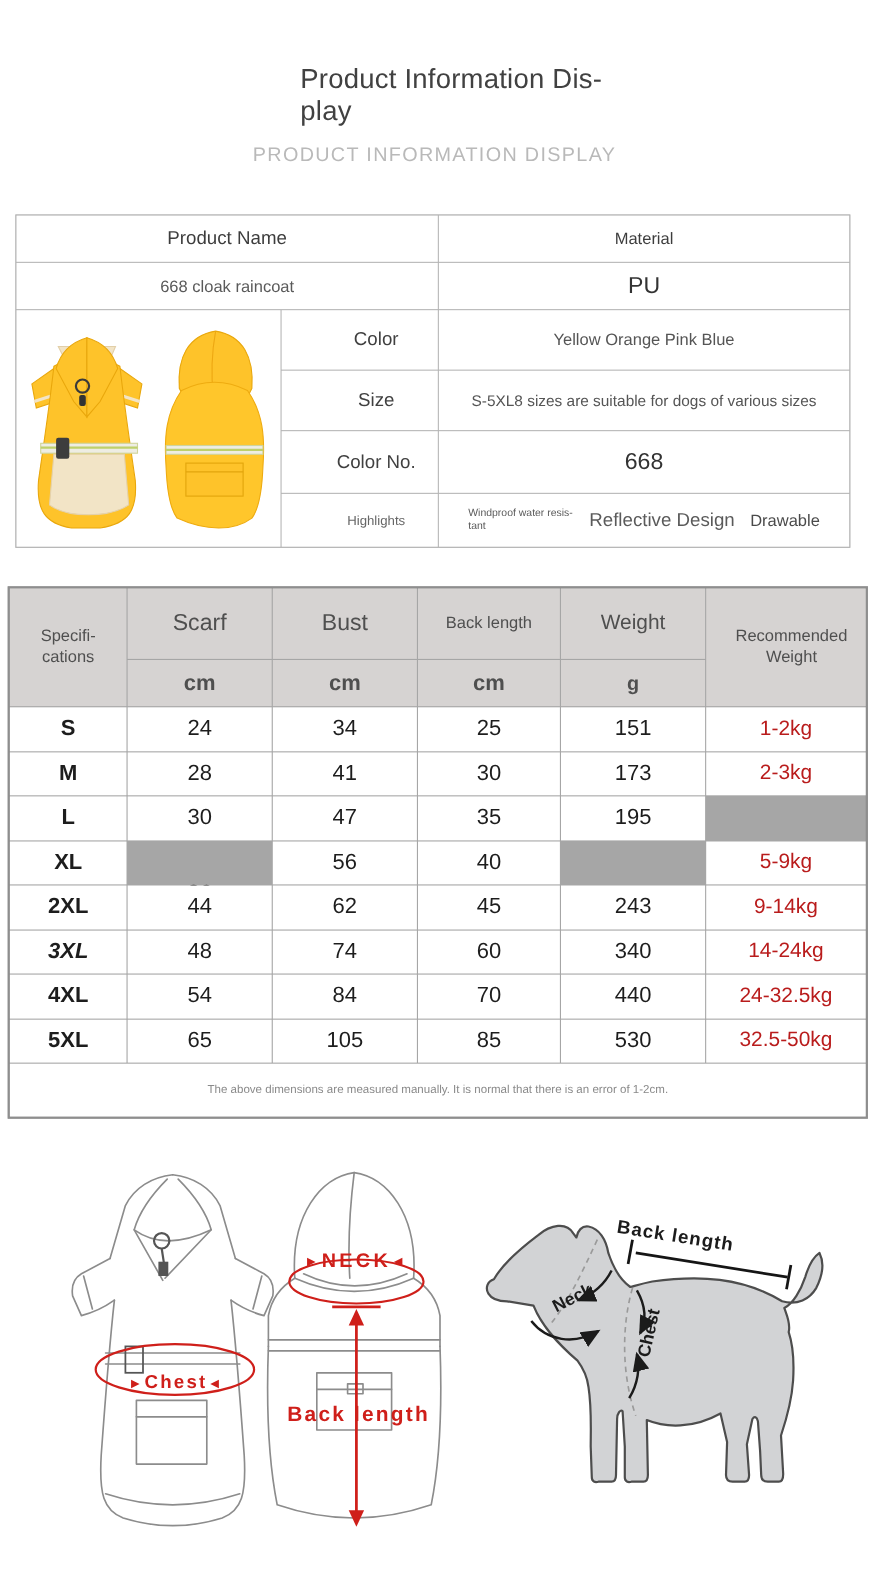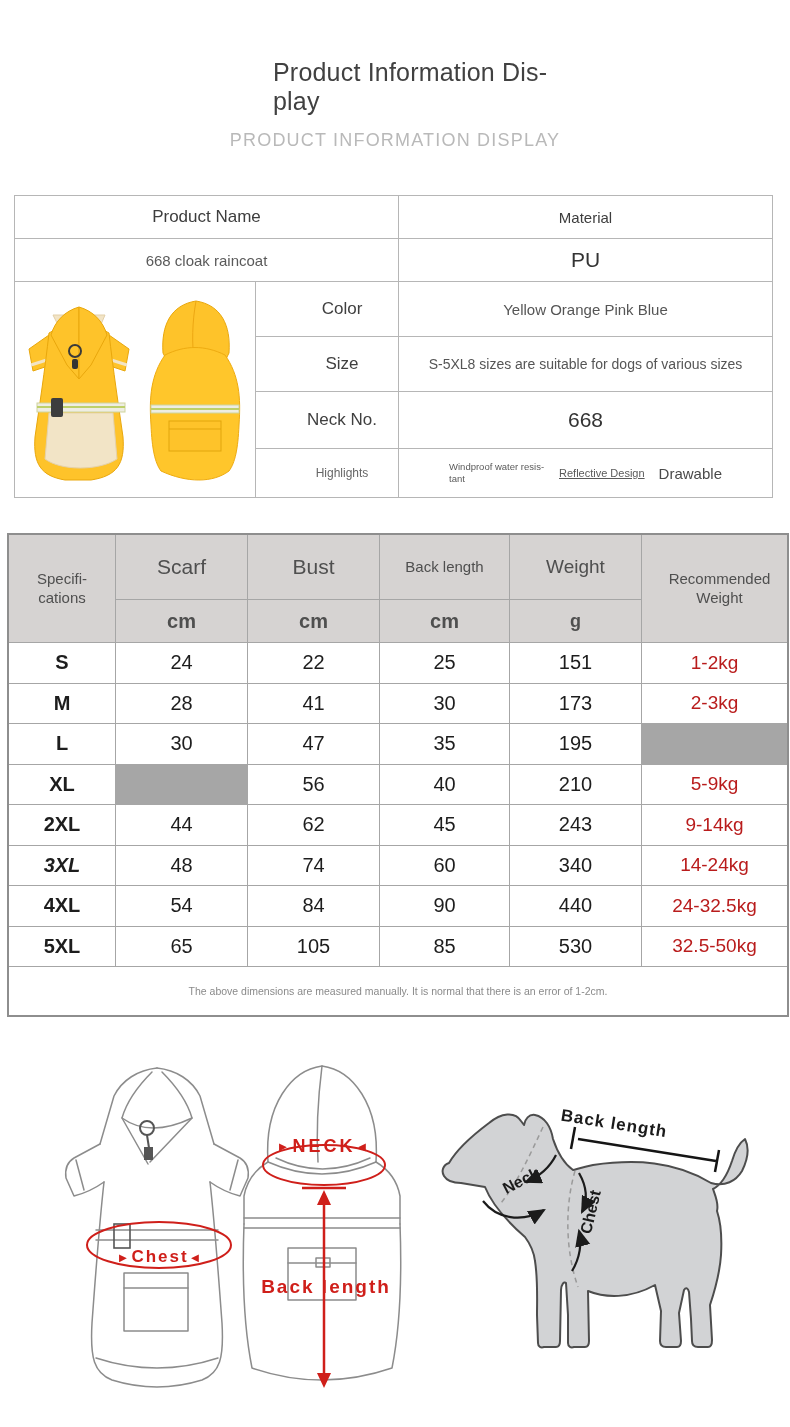--- a/index.html
+++ b/index.html
@@ -23,21 +23,21 @@
   .it-pnameval{grid-column:1/3;grid-row:2;font-size:15px;color:#5a5a5a;}
   .it-pu{grid-column:3;grid-row:2;font-size:21px;color:#333;}
   .it-photo{grid-column:1;grid-row:3/7;padding:0;}
   .it-label{grid-column:2;justify-content:flex-start;padding-left:30px;font-size:17px;color:#404040;}
   .it-label.small{font-size:12px;color:#666;}
   .it-value{grid-column:3;font-size:15px;color:#555;}
   .it-value.size{font-size:14px;}
   .it-value.big{font-size:21px;color:#333;}
   .hl-wrap{display:flex;align-items:center;gap:14px;justify-content:flex-end;}
   .hl-0{font-size:9.5px;width:96px;line-height:1.25;color:#5a5a5a;text-align:left;}
-  .hl-1{font-size:11px;color:#5a5a5a;text-decoration:underline;}
+  .hl-1{font-size:17px;color:#5a5a5a;}
   .hl-2{font-size:15px;color:#4a4a4a;}
 
   
   .size-table{position:absolute;left:7px;top:533px;width:778px;
               display:grid;grid-template-columns:106px 131px 131px 129px 131px 145px;
               grid-template-rows:64px 42px repeat(8,39.5px) 48px;
               gap:1px;background:#a6a6a6;border:2px solid #8e8e8e;}
   .size-table .cell{background:#fff;display:flex;align-items:center;justify-content:center;text-align:center;}
   .size-table .hdr{background:#d6d3d2;color:#4f4f4f;}
   .st-corner{grid-area:1/1/3/2;font-size:15px;line-height:1.25;width:auto;padding:0 12px;}
@@ -113,21 +113,21 @@
           <rect x="28" y="124" width="52" height="30" fill="#fec32a" stroke="#e2a50c"></rect>
           <path d="M28,132 L80,132" stroke="#e2a50c" fill="none"></path>
         </g>
       </svg>
     </div>
 
     <div class="cell it-label" style="grid-row:3">Color</div>
     <div class="cell it-value" style="grid-row:3">Yellow Orange Pink Blue</div>
     <div class="cell it-label" style="grid-row:4">Size</div>
     <div class="cell it-value size" style="grid-row:4">S-5XL8 sizes are suitable for dogs of various sizes</div>
-    <div class="cell it-label" style="grid-row:5">Neck No.</div>
+    <div class="cell it-label" style="grid-row:5">Color No.</div>
     <div class="cell it-value big" style="grid-row:5">668</div>
     <div class="cell it-label small" style="grid-row:6">Highlights</div>
     <div class="cell" style="grid-row:6;grid-column:3">
       <div class="hl-wrap">
         <span class="hl-0">Windproof water resis-tant</span>
         <span class="hl-1">Reflective Design</span>
         <span class="hl-2">Drawable</span>
       </div>
     </div>
   </div>
@@ -139,57 +139,56 @@
     <div class="cell hdr st-l4">Back length</div>
     <div class="cell hdr st-l5">Weight</div>
     <div class="cell hdr st-rec">Recommended Weight</div>
     <div class="cell hdr st-u2 st-unit">cm</div>
     <div class="cell hdr st-u3 st-unit">cm</div>
     <div class="cell hdr st-u4 st-unit">cm</div>
     <div class="cell hdr st-u5 st-unit">g</div>
 
     <div class="cell c0" style="grid-area: 3 / 1;">S</div>
       <div class="cell c1" style="grid-area: 3 / 2;">24</div>
-      <div class="cell c2" style="grid-area: 3 / 3;">22</div>
+      <div class="cell c2" style="grid-area: 3 / 3;">34</div>
       <div class="cell c3" style="grid-area: 3 / 4;">25</div>
       <div class="cell c4" style="grid-area: 3 / 5;">151</div>
       <div class="cell c5" style="grid-area: 3 / 6;">1-2kg</div>
       <div class="cell c0" style="grid-area: 4 / 1;">M</div>
       <div class="cell c1" style="grid-area: 4 / 2;">28</div>
       <div class="cell c2" style="grid-area: 4 / 3;">41</div>
       <div class="cell c3" style="grid-area: 4 / 4;">30</div>
       <div class="cell c4" style="grid-area: 4 / 5;">173</div>
       <div class="cell c5" style="grid-area: 4 / 6;">2-3kg</div>
       <div class="cell c0" style="grid-area: 5 / 1;">L</div>
       <div class="cell c1" style="grid-area: 5 / 2;">30</div>
       <div class="cell c2" style="grid-area: 5 / 3;">47</div>
       <div class="cell c3" style="grid-area: 5 / 4;">35</div>
       <div class="cell c4" style="grid-area: 5 / 5;">195</div>
       <div class="cell c0" style="grid-area: 6 / 1;">XL</div>
       <div class="cell c1" style="grid-area: 6 / 2; margin-top: 48px;">36</div>
       <div class="cell c2" style="grid-area: 6 / 3;">56</div>
       <div class="cell c3" style="grid-area: 6 / 4;">40</div>
-      <div class="cell c4" style="grid-area: 6 / 5;">210</div>
       <div class="cell c5" style="grid-area: 6 / 6;">5-9kg</div>
       <div class="cell c0" style="grid-area: 7 / 1;">2XL</div>
       <div class="cell c1" style="grid-area: 7 / 2;">44</div>
       <div class="cell c2" style="grid-area: 7 / 3;">62</div>
       <div class="cell c3" style="grid-area: 7 / 4;">45</div>
       <div class="cell c4" style="grid-area: 7 / 5;">243</div>
       <div class="cell c5" style="grid-area: 7 / 6;">9-14kg</div>
       <div class="cell c0" style="grid-area: 8 / 1; font-style: italic;">3XL</div>
       <div class="cell c1" style="grid-area: 8 / 2;">48</div>
       <div class="cell c2" style="grid-area: 8 / 3;">74</div>
       <div class="cell c3" style="grid-area: 8 / 4;">60</div>
       <div class="cell c4" style="grid-area: 8 / 5;">340</div>
       <div class="cell c5" style="grid-area: 8 / 6;">14-24kg</div>
       <div class="cell c0" style="grid-area: 9 / 1;">4XL</div>
       <div class="cell c1" style="grid-area: 9 / 2;">54</div>
       <div class="cell c2" style="grid-area: 9 / 3;">84</div>
-      <div class="cell c3" style="grid-area: 9 / 4;">90</div>
+      <div class="cell c3" style="grid-area: 9 / 4;">70</div>
       <div class="cell c4" style="grid-area: 9 / 5;">440</div>
       <div class="cell c5" style="grid-area: 9 / 6;">24-32.5kg</div>
       <div class="cell c0" style="grid-area: 10 / 1;">5XL</div>
       <div class="cell c1" style="grid-area: 10 / 2;">65</div>
       <div class="cell c2" style="grid-area: 10 / 3;">105</div>
       <div class="cell c3" style="grid-area: 10 / 4;">85</div>
       <div class="cell c4" style="grid-area: 10 / 5;">530</div>
       <div class="cell c5" style="grid-area: 10 / 6;">32.5-50kg</div>
       <div class="cell st-note">The above dimensions are measured manually. It is normal that there is an error of 1-2cm.</div>
   </div>

